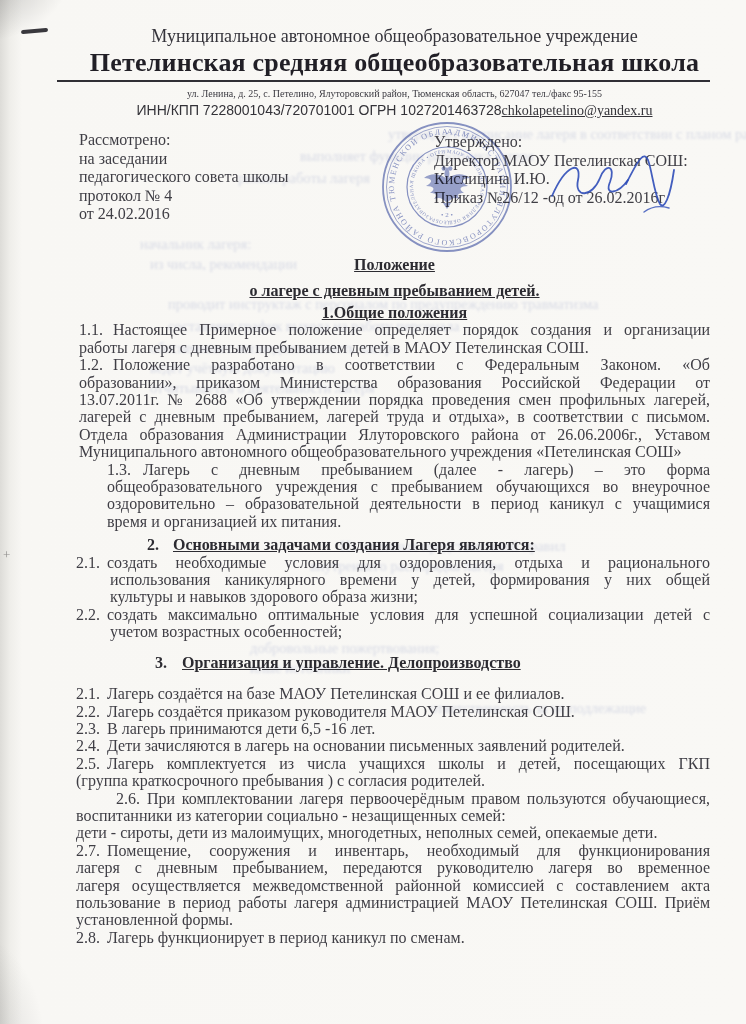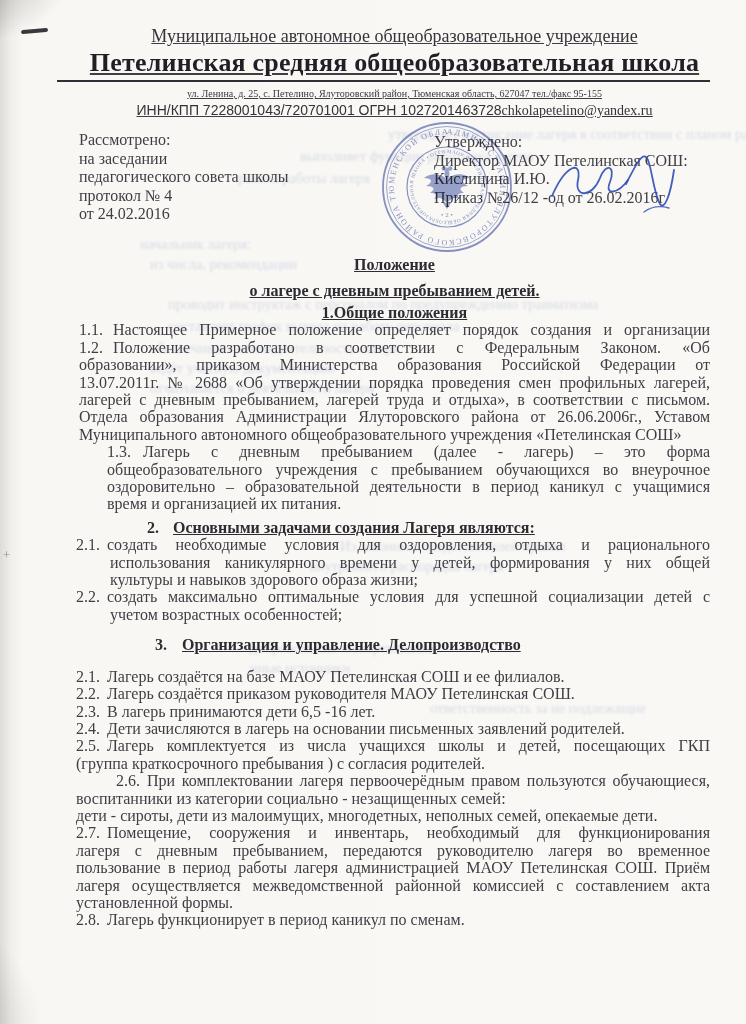--- a/index.html
+++ b/index.html
@@ -9,21 +9,21 @@
     margin:0 auto;
     background:
       radial-gradient(140px 90px at -30px -20px, rgba(60,60,60,.35), rgba(60,60,60,0) 70%),
       radial-gradient(120px 160px at -40px 1040px, rgba(80,80,80,.25), rgba(80,80,80,0) 70%),
       linear-gradient(90deg, #dddcd8 0px, #efeeea 10px, #f8f7f4 22px, #f9f8f5 100%);
     font-family:"Liberation Serif","DejaVu Serif",serif;
     color:#3f3e45;
     overflow:hidden;
   }
   .content{position:relative;z-index:2;padding:26px 36px 0 79px;}
-  .letterhead{text-align:center;text-decoration:underline;}
+  .letterhead{text-align:center;}
   .org-type{font-size:18px;line-height:21px;color:#35343b;}
   .school-name{font-size:26px;line-height:31px;font-weight:bold;color:#211f26;letter-spacing:.2px;}
   .lh-rule{height:2px;background:#302f35;margin:2px 0 4px -22px;width:653px;}
   .address{font-size:10px;line-height:16px;color:#3a3940;}
   .requisites{font-family:"Liberation Sans","DejaVu Sans",sans-serif;font-size:14px;line-height:17px;color:#333238;}
   .email{font-family:"Liberation Serif",serif;text-decoration:underline;color:#333238;}
   .approval{display:flex;margin-top:12px;font-size:16px;}
   .appr-left{width:310px;line-height:18.6px;}
   .appr-right{margin-left:auto;width:276px;line-height:18.6px;padding-top:2px;}
   .doc-body{margin-top:28px;font-size:16px;line-height:17.4px;}
@@ -87,20 +87,21 @@
         <div class="line">Кислицина И.Ю.</div>
         <div class="line">Приказ №26/12 -од  от 26.02.2016г</div>
       </div>
     </div>
 
     <div class="doc-body" id="doc-body">
         <div class="line center b" style="line-height: 26px;">Положение</div>
         <div class="line center b" style="line-height: 26px;">о лагере с дневным пребыванием детей.</div>
         <div class="line center b">1.Общие положения</div>
         <div class="line j" style="margin-left: 0px;"><span class="num" style="width: 34px;">1.1.</span><span>Настоящее Примерное положение определяет порядок создания и организации</span></div>
+        <div class="line" style="margin-left: 0px;">работы лагеря с дневным пребыванием детей в МАОУ Петелинская СОШ.</div>
         <div class="line j" style="margin-left: 0px;"><span class="num" style="width: 34px;">1.2.</span><span>Положение разработано в соответствии с Федеральным Законом. «Об</span></div>
         <div class="line j" style="margin-left: 0px;">образовании», приказом Министерства образования Российской Федерации от</div>
         <div class="line j" style="margin-left: 0px;">13.07.2011г. № 2688 «Об утверждении порядка проведения смен профильных лагерей,</div>
         <div class="line j" style="margin-left: 0px;">лагерей с дневным пребыванием, лагерей  труда и отдыха», в соответствии с письмом.</div>
         <div class="line j" style="margin-left: 0px;">Отдела образования Администрации Ялуторовского района от 26.06.2006г.,  Уставом</div>
         <div class="line" style="margin-left: 0px;">Муниципального автономного общеобразовательного учреждения «Петелинская СОШ»</div>
         <div class="line j" style="margin-left: 28px;"><span class="num" style="width: 36px;">1.3.</span><span>Лагерь с дневным пребыванием (далее - лагерь) – это форма</span></div>
         <div class="line j" style="margin-left: 28px;">общеобразовательного учреждения с пребыванием обучающихся во внеурочное</div>
         <div class="line j" style="margin-left: 28px;">оздоровительно – образовательной деятельности в период каникул с учащимися</div>
         <div class="line" style="margin-left: 28px;">время и организацией их питания.</div>
@@ -118,22 +119,22 @@
         <div class="line" style="margin-left: -3px;"><span class="num" style="width: 31px;">2.2.</span><span>Лагерь создаётся приказом руководителя МАОУ Петелинская СОШ.</span></div>
         <div class="line" style="margin-left: -3px;"><span class="num" style="width: 31px;">2.3.</span><span>В лагерь принимаются дети 6,5 -16  лет.</span></div>
         <div class="line" style="margin-left: -3px;"><span class="num" style="width: 31px; font-family: Liberation Serif, serif;">2.4.</span><span>Дети зачисляются в лагерь на основании письменных заявлений родителей.</span></div>
         <div class="line j" style="margin-left: -3px;"><span class="num" style="width: 31px;">2.5.</span><span>Лагерь комплектуется из числа учащихся школы и детей, посещающих ГКП</span></div>
         <div class="line" style="margin-left: -3px;">(группа краткосрочного пребывания ) с согласия родителей.</div>
         <div class="line j" style="margin-left: -3px;"><span class="num" style="width: 31px; margin-left: 40px;">2.6.</span><span>При комплектовании лагеря первоочерёдным правом пользуются  обучающиеся,</span></div>
         <div class="line" style="margin-left: -3px;">воспитанники из категории социально - незащищенных семей:</div>
         <div class="line" style="margin-left: -3px;">дети - сироты,  дети из малоимущих, многодетных, неполных семей, опекаемые дети.</div>
         <div class="line j" style="margin-left: -3px;"><span class="num" style="width: 31px;">2.7.</span><span>Помещение, сооружения    и инвентарь, необходимый для функционирования</span></div>
         <div class="line j" style="margin-left: -3px;">лагеря с дневным пребыванием, передаются руководителю лагеря во временное</div>
+        <div class="line j" style="margin-left: -3px;">лагеря осуществляется межведомственной районной комиссией с составлением акта</div>
         <div class="line j" style="margin-left: -3px;">пользование в период работы лагеря администрацией МАОУ Петелинская СОШ. Приём</div>
-        <div class="line j" style="margin-left: -3px;">лагеря осуществляется межведомственной районной комиссией с составлением акта</div>
         <div class="line" style="margin-left: -3px;">установленной формы.</div>
         <div class="line" style="margin-left: -3px;"><span class="num" style="width: 31px;">2.8.</span><span>Лагерь функционирует в период  каникул по сменам.</span></div>
       </div>
   </div>
 
   <svg class="stamp" width="134" height="134" viewBox="-67 -67 134 134">
     <defs>
       <path id="ring-out" d="M 0,-53 A 53,53 0 1,1 -0.01,-53"></path>
       <path id="ring-in" d="M 0,-34 A 34,34 0 1,1 -0.01,-34"></path>
     </defs>

